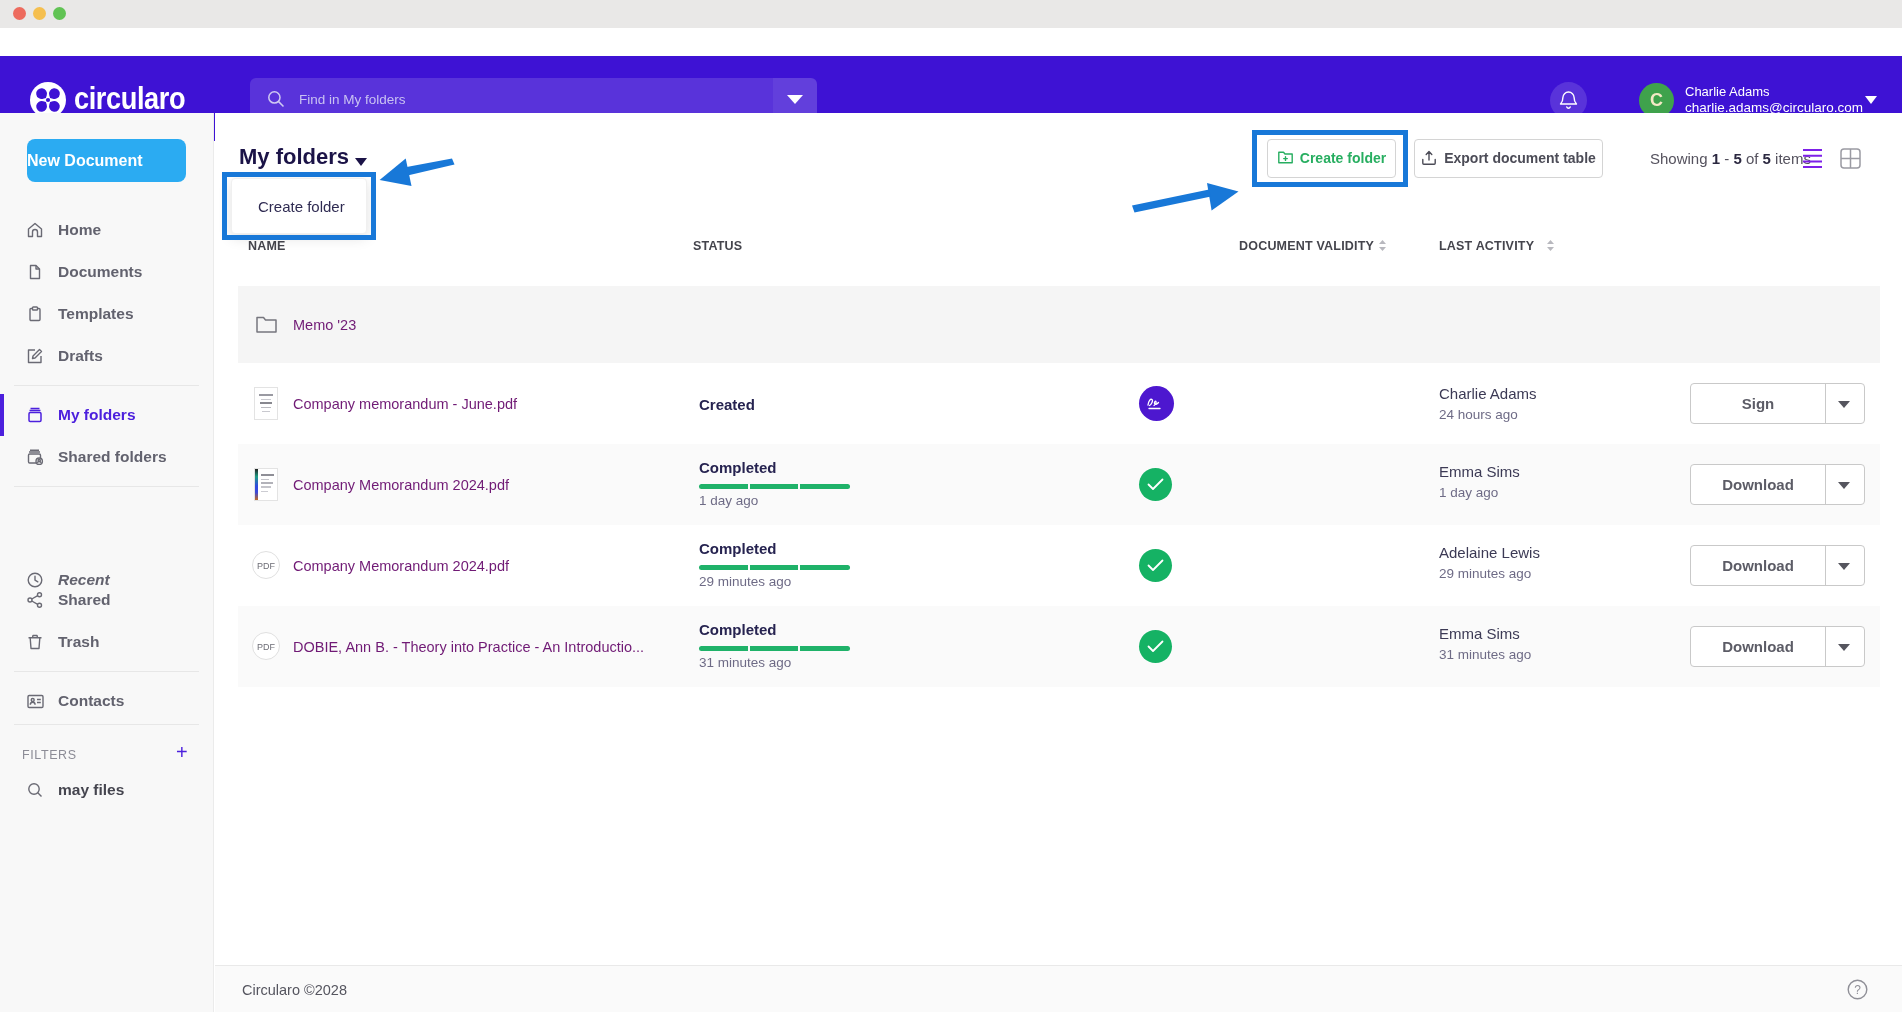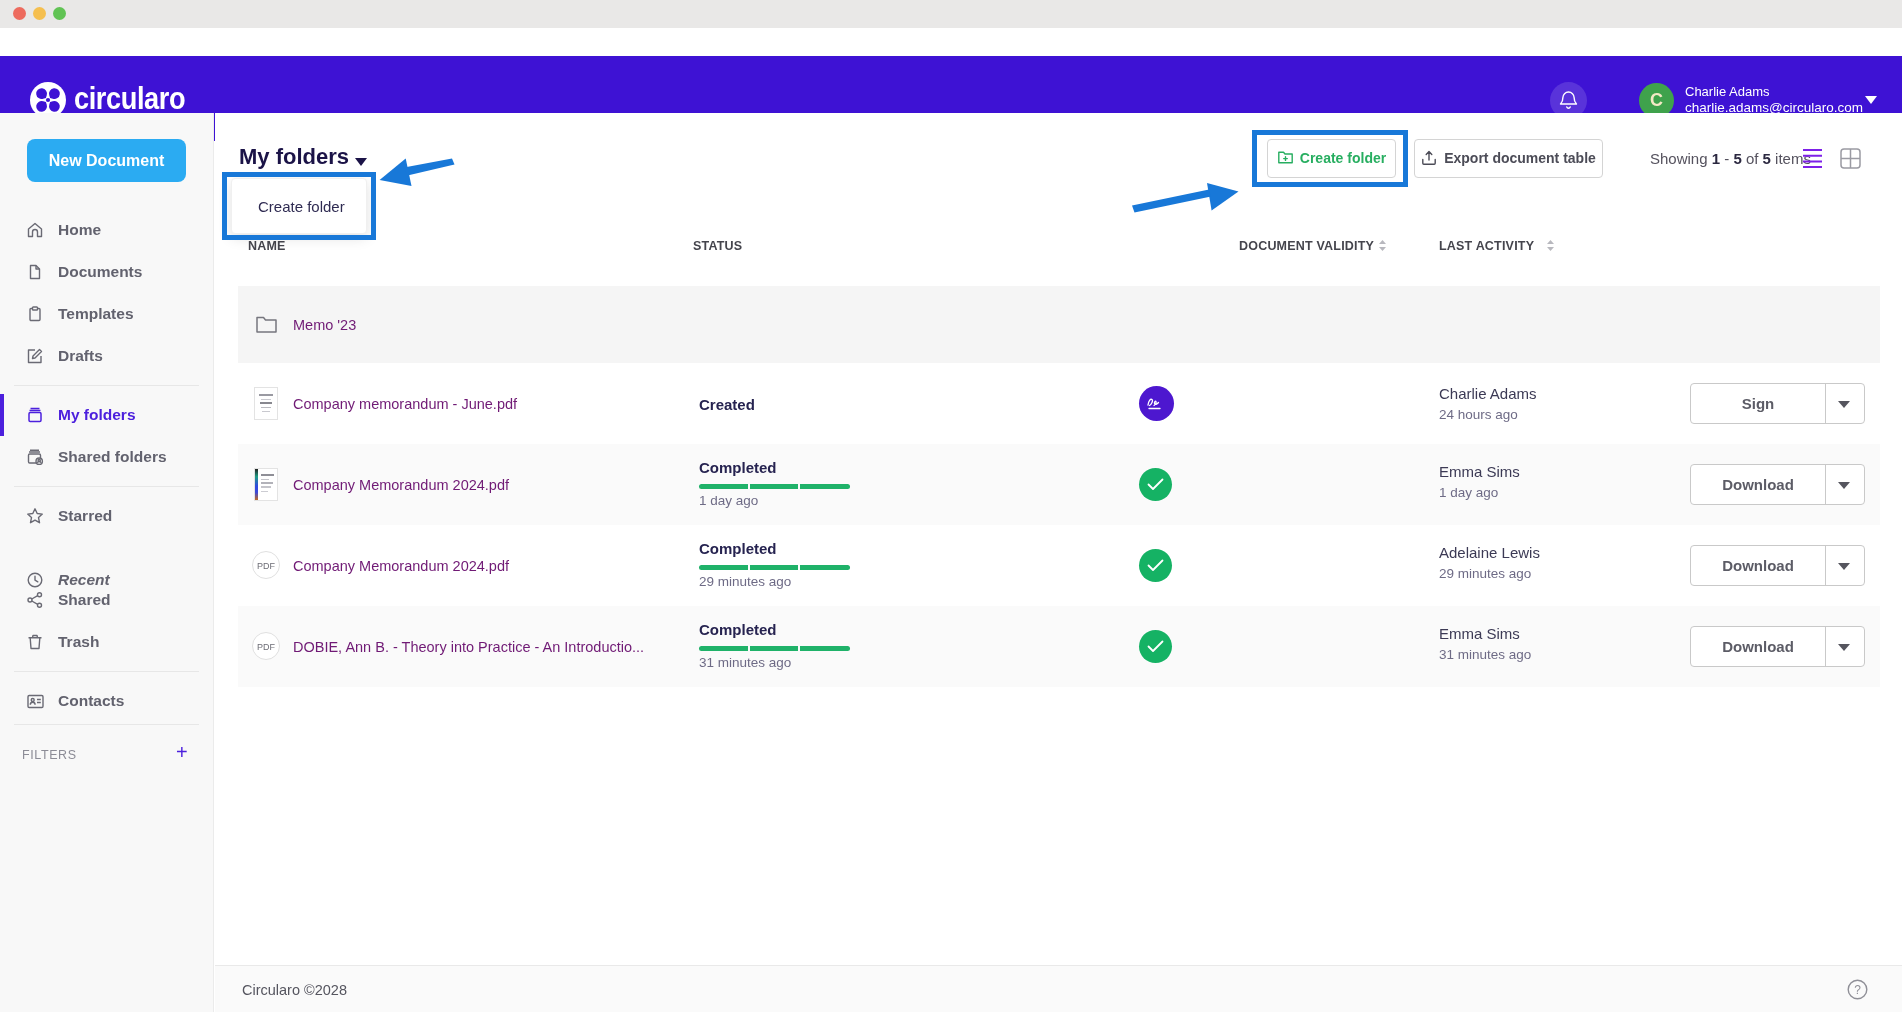--- a/index.html
+++ b/index.html
@@ -14,21 +14,21 @@
 
   
   #header { left:0; top:28px; width:1902px; height:85px; background:#3e12d4;margin-top:28px; }
   #search { left:250px; top:22px; width:567px; height:41px; border-radius:6px; background:rgba(255,255,255,0.14); }
   #searchdd { position:absolute; right:0; top:0; width:44px; height:41px; border-radius:0 6px 6px 0; background:rgba(255,255,255,0.06); }
   #bellc { left:1550px; top:26px; width:37px; height:37px; border-radius:50%; background:rgba(255,255,255,0.14); }
   #avatar { left:1639px; top:27px; width:35px; height:35px; border-radius:50%; background:#3fa24c; color:#f4e9c5; font-size:18px; font-weight:bold; text-align:center; line-height:35px; }
 
   
   #sidebar { left:0; top:113px; width:214px; height:899px; background:#f8f8f8; border-right:1px solid #ebebeb; }
-  #newdoc { left:27px; top:26px; width:159px; height:43px; border-radius:8px; background:#2babf2; color:#fff; font-size:16px; font-weight:bold; text-align:center; line-height:43px; }
+  #newdoc { left:27px; top:26px; width:159px; height:43px; border-radius:8px; background:#2babf2; color:#fff; font-size:16px; font-weight:bold; text-align:left; line-height:43px; }
   .mitem { position:absolute; left:0; width:214px; height:42px; }
   .mitem svg { position:absolute; left:26px; top:12px; }
   .mitem .lbl { position:absolute; left:58px; top:0; line-height:42px; font-size:15.5px; font-weight:bold; color:#62626e; }
   .sdiv { position:absolute; left:14px; width:185px; height:1px; background:#e7e7e7; }
   #activebar { left:0; top:281px; width:4px; height:42px; background:#4c20dd; }
 
   
   #content { left:215px; top:113px; width:1687px; height:899px; background:#fff; }
   #pagetitle { font-size:22px; font-weight:bold; color:#1b1347; }
 
@@ -71,20 +71,30 @@
       <circle cx="18" cy="18" r="18" fill="#fff"></circle>
       <g fill="#3e12d4">
         <path d="M15.9 15.9 L13.23 16.75 A5.4 5.4 0 1 1 16.75 13.23 Z"></path>
         <path d="M15.9 15.9 L13.23 16.75 A5.4 5.4 0 1 1 16.75 13.23 Z" transform="rotate(90 18 18)"></path>
         <path d="M15.9 15.9 L13.23 16.75 A5.4 5.4 0 1 1 16.75 13.23 Z" transform="rotate(180 18 18)"></path>
         <path d="M15.9 15.9 L13.23 16.75 A5.4 5.4 0 1 1 16.75 13.23 Z" transform="rotate(270 18 18)"></path>
         <circle cx="18" cy="18" r="2.1"></circle>
       </g>
     </svg>
     <div class="abs" style="left:74px; top:26px; color:#fff; font-size:32px; font-weight:bold; letter-spacing:-0.5px; line-height:1; transform:scaleX(0.85); transform-origin:left;">circularo</div>
+    <div id="search" class="abs">
+      <svg style="position:absolute; left:17px; top:12px;" width="18" height="18" viewBox="0 0 18 18" fill="none" stroke="#cfc9f2" stroke-width="1.5">
+          <circle cx="7.4" cy="7.4" r="5.6"></circle>
+          <path d="M11.6 11.6 L16.5 16.5"></path>
+        </svg>
+      <div style="position:absolute; left:49px; top:14px; font-size:13.5px; color:#c9c2f2;">Find in My folders</div>
+      <div id="searchdd">
+        <div style="position:absolute; left:14px; top:17px; width:0; height:0; border-left:8px solid transparent; border-right:8px solid transparent; border-top:9px solid #fff;"></div>
+      </div>
+    </div>
     <div id="bellc" class="abs">
       <svg style="position:absolute; left:9px; top:8px;" width="19" height="21" viewBox="0 0 19 21" fill="none" stroke="#fff" stroke-width="1.4" stroke-linecap="round" stroke-linejoin="round">
           <path d="M9.5 2 a5.6 5.6 0 0 1 5.6 5.6 c0 4.4 1.6 5.6 2.4 6.4 H1.5 c0.8 -0.8 2.4 -2 2.4 -6.4 A5.6 5.6 0 0 1 9.5 2 Z"></path>
           <path d="M7.8 17 a1.8 1.8 0 0 0 3.4 0"></path>
         </svg>
     </div>
     <div id="avatar" class="abs">C</div>
     <div class="abs" style="left:1685px; top:28px; color:#fff; font-size:13px;">Charlie Adams</div>
     <div class="abs" style="left:1685px; top:44px; color:#fff; font-size:13.5px;">charlie.adams@circularo.com</div>
     <div class="abs" style="left:1865px; top:40px; width:0; height:0; border-left:6.5px solid transparent; border-right:6.5px solid transparent; border-top:8px solid #fff;"></div>
@@ -131,26 +141,20 @@
         <svg width="19" height="19" viewBox="0 0 19 19" fill="none" stroke="#6a6a74" stroke-width="1.4" stroke-linejoin="round">
           <rect x="2.5" y="6" width="12" height="9" rx="1.2"></rect>
           <path d="M3 4 H14 M4 2.2 H13"></path>
           <circle cx="13.2" cy="13.2" r="3.2" fill="#f8f8f8"></circle>
           <circle cx="13.2" cy="12.4" r="1.1"></circle>
           <path d="M11.3 14.9 a2 2 0 0 1 3.8 0"></path>
         </svg>
         <span class="lbl">Shared folders</span>
       </div>
     <div class="sdiv" style="top:373px;"></div>
-    <div class="mitem" style="top:382px;">
-        <svg width="18" height="18" viewBox="0 0 18 18" fill="none" stroke="#6a6a74" stroke-width="1.4" stroke-linejoin="round">
-          <path d="M9 1.8 L11.2 6.5 L16.3 7.1 L12.5 10.6 L13.5 15.7 L9 13.1 L4.5 15.7 L5.5 10.6 L1.7 7.1 L6.8 6.5 Z"></path>
-        </svg>
-        <span class="lbl">Starred</span>
-      </div>
     <div class="mitem" style="top:446px;font-style:italic;">
         <svg width="18" height="18" viewBox="0 0 18 18" fill="none" stroke="#6a6a74" stroke-width="1.4" stroke-linecap="round">
           <circle cx="9" cy="9" r="6.8"></circle>
           <path d="M9 5.2 V9 L11.8 10.8"></path>
         </svg>
         <span class="lbl">Recent</span>
       </div>
     <div class="mitem" style="top:466px;">
         <svg width="18" height="18" viewBox="0 0 18 18" fill="none" stroke="#6a6a74" stroke-width="1.4">
           <circle cx="4" cy="9" r="2"></circle>
@@ -173,20 +177,27 @@
           <rect x="2" y="3.5" width="15" height="12" rx="1.2"></rect>
           <circle cx="6.7" cy="8" r="1.5"></circle>
           <path d="M4.3 12.7 a2.4 2.4 0 0 1 4.8 0"></path>
           <path d="M11 7.5 H14.8 M11 10.5 H14.8"></path>
         </svg>
         <span class="lbl">Contacts</span>
       </div>
     <div class="sdiv" style="top:611px;"></div>
     <div class="abs" style="left:22px; top:635px; font-size:12.5px; letter-spacing:0.6px; color:#8c8c96;">FILTERS</div>
     <div class="abs" style="left:176px; top:628px; font-size:20px; color:#4c20dd; font-weight:normal;">+</div>
+    <div class="mitem" style="top:656px;">
+        <svg width="18" height="18" viewBox="0 0 18 18" fill="none" stroke="#6a6a74" stroke-width="1.4">
+          <circle cx="8" cy="8" r="5.2"></circle>
+          <path d="M11.8 11.8 L15.5 15.5"></path>
+        </svg>
+        <span class="lbl" style="color:#45454f;">may files</span>
+      </div>
     <div id="activebar" class="abs"></div>
   </div>
 
   <div id="content" class="abs">
     <div id="pagetitle" class="abs" style="left:24px; top:33px; line-height:1;">My folders</div>
     <div class="abs" style="left:140px; top:45px; width:0; height:0; border-left:6.5px solid transparent; border-right:6.5px solid transparent; border-top:8px solid #1b1347;"></div>
 
     <div class="wbtn" style="left:1052px; width:129px; color:#27ae60; text-align:center; line-height:37px; font-size:14px;"><svg style="vertical-align:-3px; margin-right:6px;" width="17" height="17" viewBox="0 0 17 17" fill="none" stroke="#27ae60" stroke-width="1.4" stroke-linejoin="round">
           <path d="M1.8 3.2 H6.5 L8 5 H15.2 V13.8 H1.8 Z"></path>
           <path d="M8.5 7.8 V11.4 M6.7 9.6 H10.3" stroke-linecap="round"></path>

